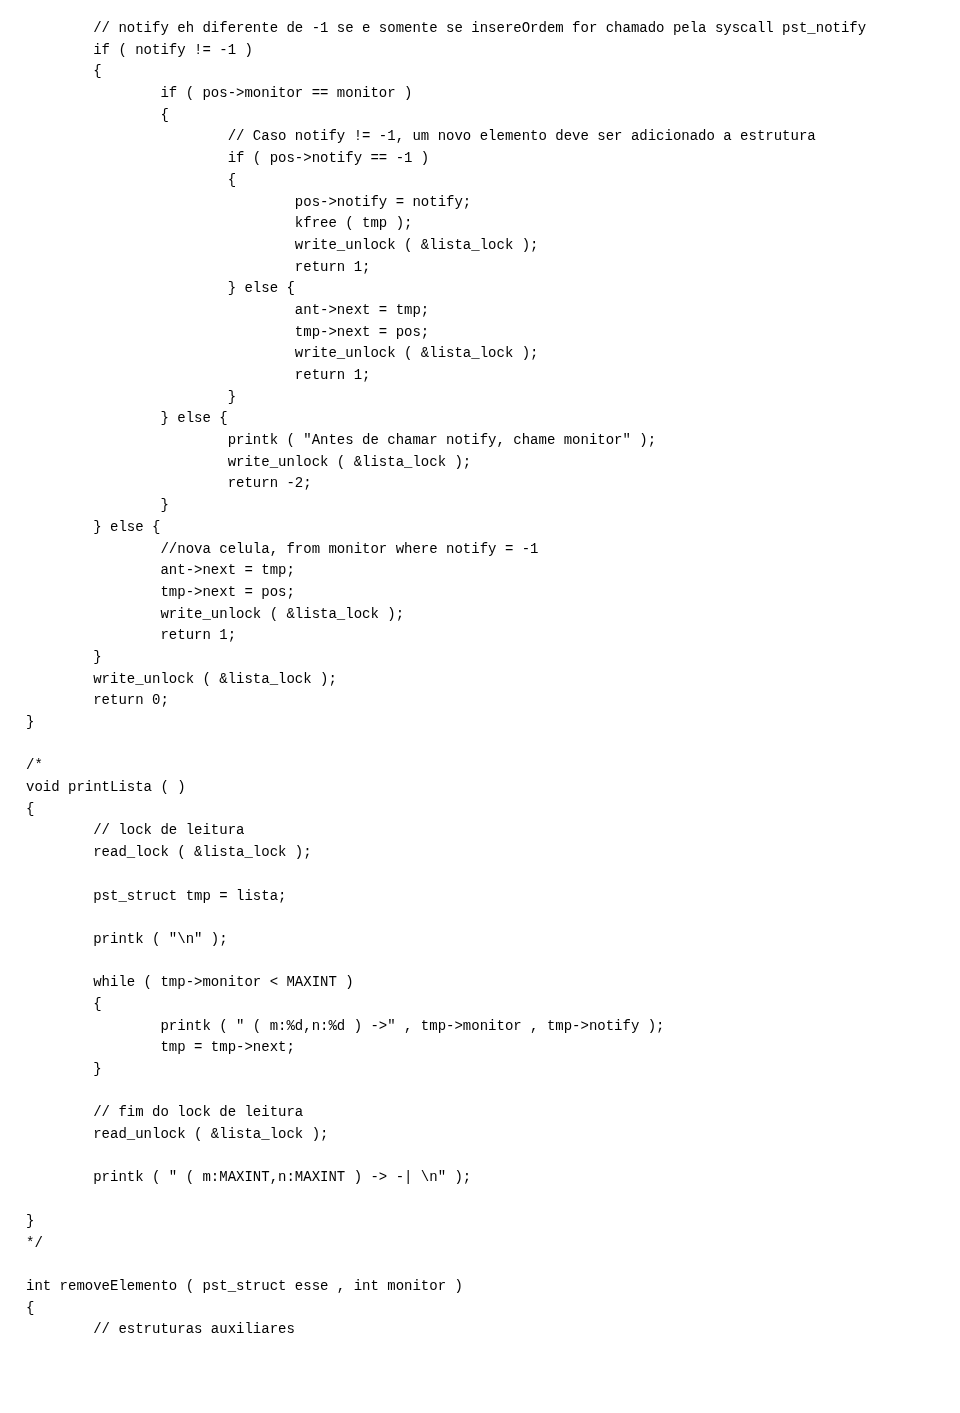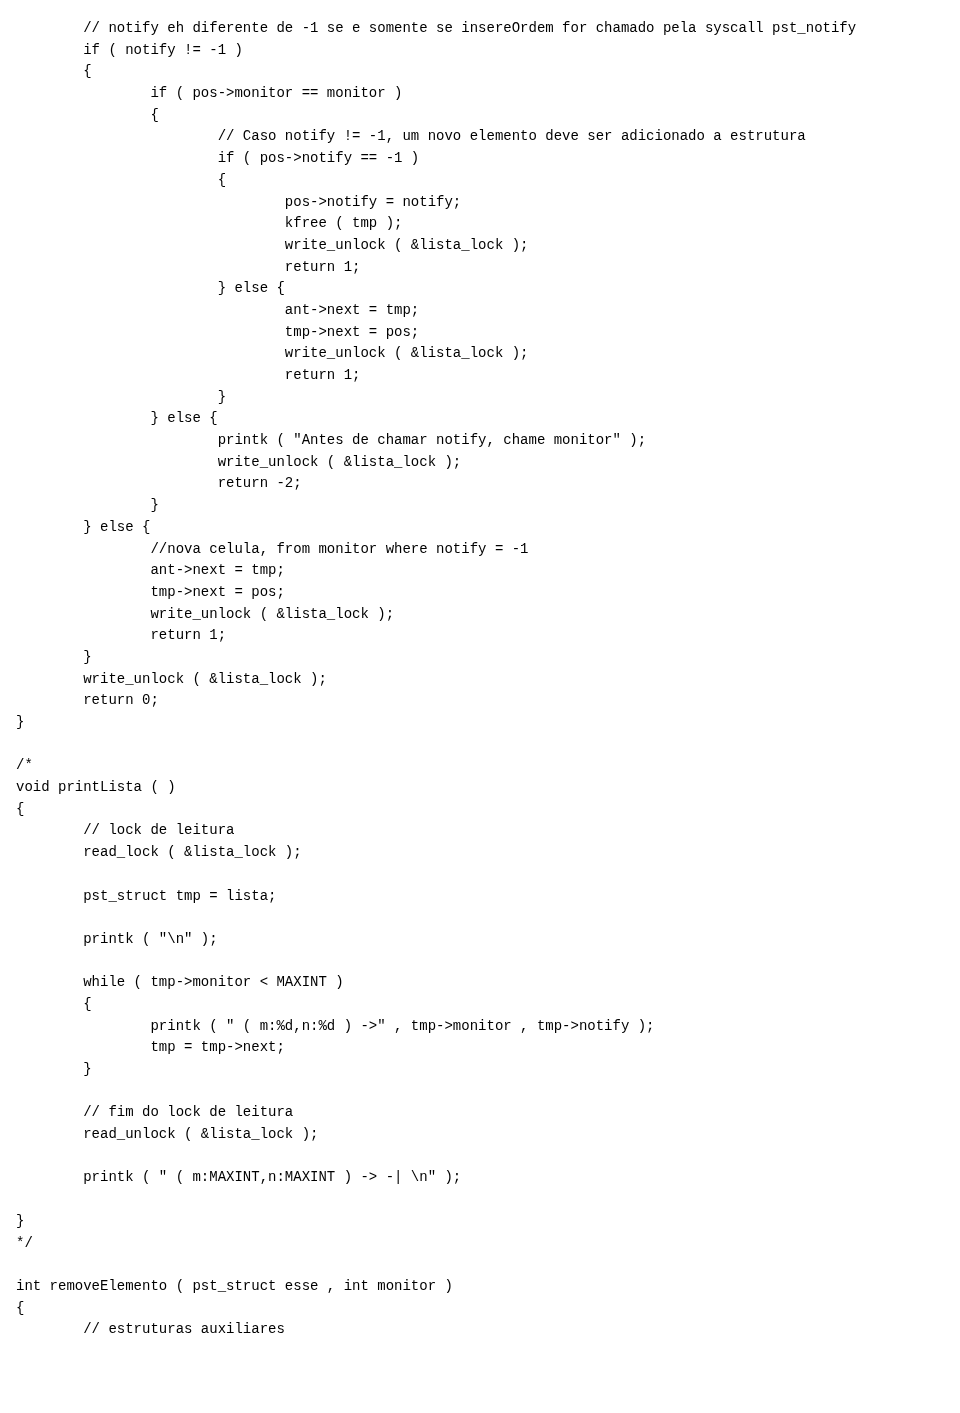--- a/index.html
+++ b/index.html
@@ -21,21 +21,21 @@
       background: #ffffff;
       padding: 8px 0;
       overflow-x: auto;
     }
     pre {
       font-family: 'Courier New', Courier, monospace;
       font-size: 14px;
       line-height: 1.55;
       white-space: pre;
       color: #000000;
-      padding: 0 16px;
+      padding: 0 26px;
     }
   </style>
 </head>
 <body>
 
 <div class="code-container">
   <pre id="code-output">        // notify eh diferente de -1 se e somente se insereOrdem for chamado pela syscall pst_notify
         if ( notify != -1 )
         {
                 if ( pos-&gt;monitor == monitor )

